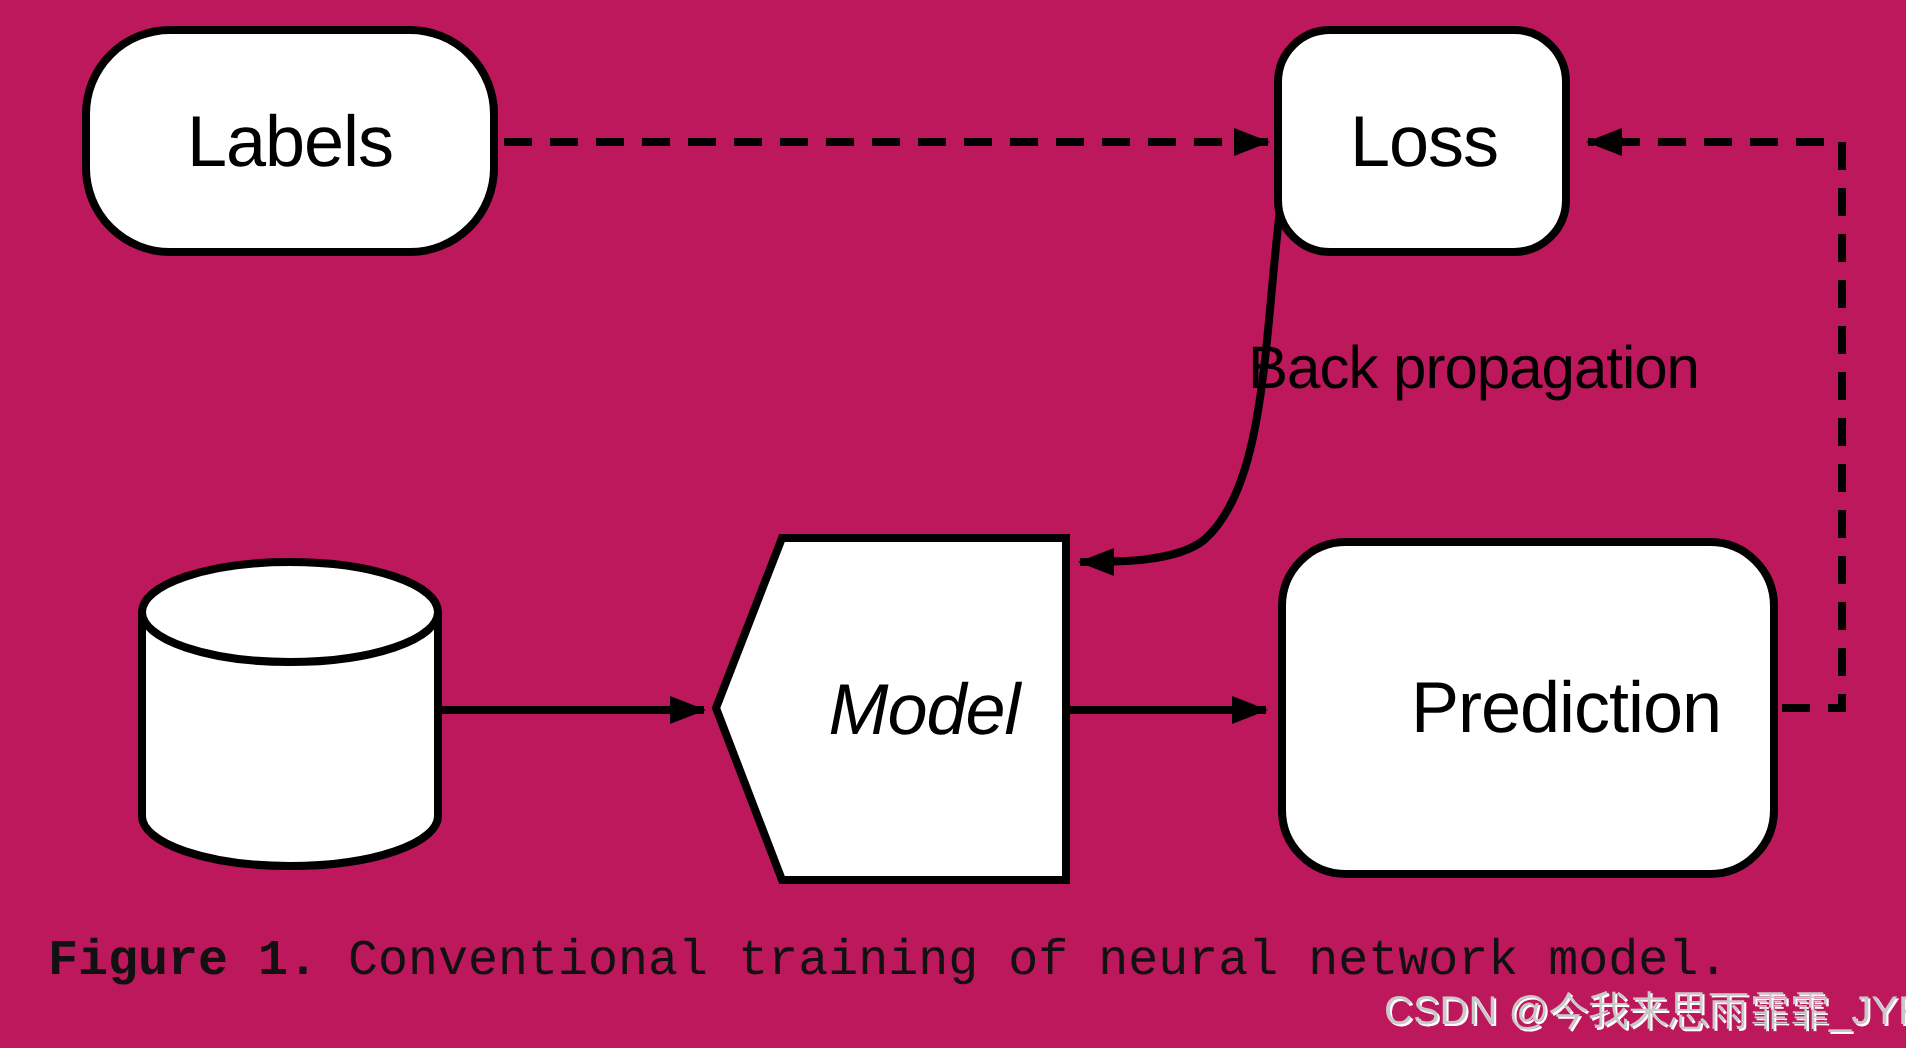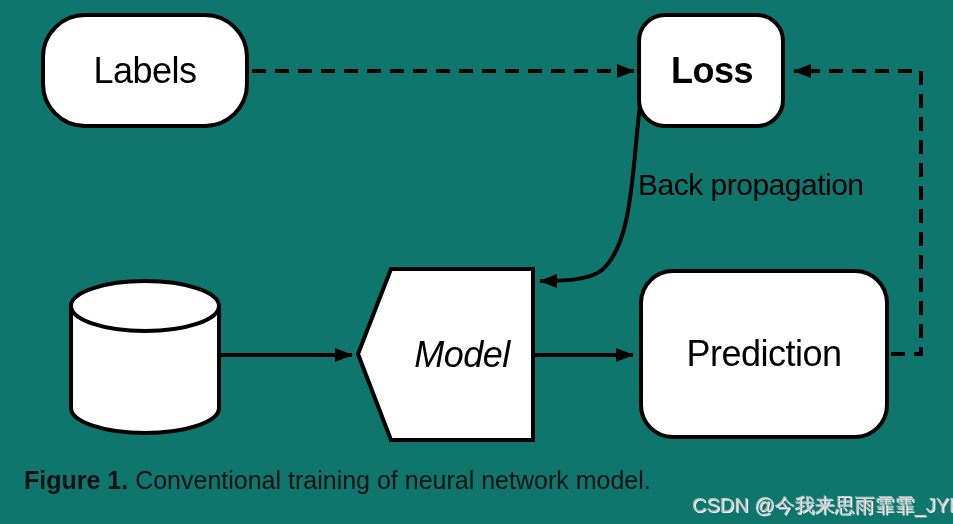--- a/index.html
+++ b/index.html
@@ -4,21 +4,21 @@
 <style>
   html, body {
     margin: 0;
     padding: 0;
     background: #ffffff;
   }
   .canvas {
     position: relative;
     width: 953px;
     height: 524px;
-    background: #0f766e;
+    background: #be185d;
     overflow: hidden;
     font-family: "Liberation Sans", sans-serif;
   }
   .canvas svg {
     position: absolute;
     left: 0;
     top: 0;
     display: block;
   }
   .label-layer {
@@ -43,21 +43,21 @@
     position: absolute;
     font-size: 30px;
     color: #000000;
     letter-spacing: -0.5px;
     white-space: nowrap;
   }
   .caption {
     position: absolute;
     left: 24px;
     top: 466px;
-    font-family: Liberation Sans, sans-serif;
+    font-family: Liberation Mono, monospace;
     font-size: 25px;
     color: #111111;
     white-space: nowrap;
   }
   .caption .caption-prefix {
     font-weight: bold;
   }
   .watermark {
     position: absolute;
     left: 692px;
@@ -101,30 +101,30 @@
     <g>
       <path d="M71,306 L71,408 A74,25 0 0 0 219,408 L219,306" fill="#ffffff" stroke="#000000" stroke-width="4"></path>
       <ellipse cx="145" cy="306" rx="74" ry="25" fill="#ffffff" stroke="#000000" stroke-width="4"></ellipse>
     </g>
   </svg>
 
   <div class="label-layer">
 
     <div class="nodelabel" style="left:41px; top:13px; width:208px; height:115px;">Labels</div>
 
-    <div class="nodelabel" style="left:637px; top:13px; width:150px; height:115px;font-weight:bold;">Loss</div>
+    <div class="nodelabel" style="left:637px; top:13px; width:150px; height:115px;">Loss</div>
 
 
     <div class="nodelabel" style="left:391px; top:269px; width:142px; height:171px;font-style:italic;">Model</div>
 
-    <div class="nodelabel multiline" style="left:641px; top:271px; width:246px; height:166px;">
+    <div class="nodelabel multiline" style="left:660px; top:271px; width:246px; height:166px;">
       <span>Prediction</span>
     </div>
 
-    <div class="edge-label" style="left:638px; top:168px;">Back propagation</div>
+    <div class="edge-label" style="left:624px; top:168px;">Back propagation</div>
 
     <div class="caption">
       <span class="caption-prefix">Figure 1.</span><span> Conventional training of neural network model.</span>
     </div>
 
     <div class="watermark">CSDN @今我来思雨霏霏_JYF</div>
 
   </div>
 </div>
 

